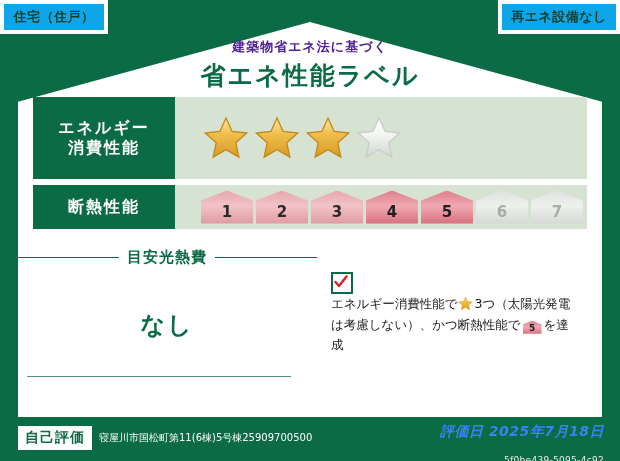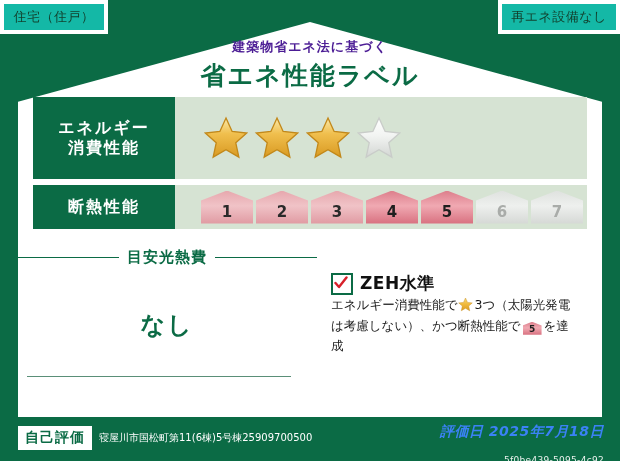--- a/index.html
+++ b/index.html
@@ -39,23 +39,23 @@
   .top-white-right {
     position: absolute;
     right: 0; top: 0;
     width: 122px; height: 34px;
     background: #ffffff;
   }
 
   
   .corner-badge {
     position: absolute;
-    background: #14b8a6;
+    background: #0ea5e9;
     color: #123f2c;
-    font-weight: normal;
+    font-weight: bold;
     font-size: 13px;
     letter-spacing: 0.5px;
     display: flex;
     align-items: center;
     justify-content: center;
     white-space: nowrap;
   }
   #badge-house-type {
     left: 4px; top: 4px;
     width: 100px; height: 26px;
@@ -414,21 +414,20 @@
       <div class="cost-underline"></div>
     </div>
 
     <div class="zeh-col">
       <div class="zeh-head">
         <span class="checkbox">
           <svg width="14" height="14" viewBox="0 0 14 14">
             <path d="M1.5 7 L5 11 L12.5 1.5" stroke="#d7202a" stroke-width="2.4" fill="none" stroke-linecap="round" stroke-linejoin="round"></path>
           </svg>
         </span>
-        <span class="zeh-title">ZEH水準</span>
       </div>
       <div class="zeh-desc">
         <span>エネルギー消費性能で</span><svg class="inline-star" width="15" height="15" viewBox="0 0 24 24">
             <defs>
               <linearGradient id="igs" x1="0" y1="0" x2="0" y2="1">
                 <stop offset="0%" stop-color="#f6d776"></stop>
                 <stop offset="50%" stop-color="#f0b93c"></stop>
                 <stop offset="100%" stop-color="#d99a22"></stop>
               </linearGradient>
             </defs>

